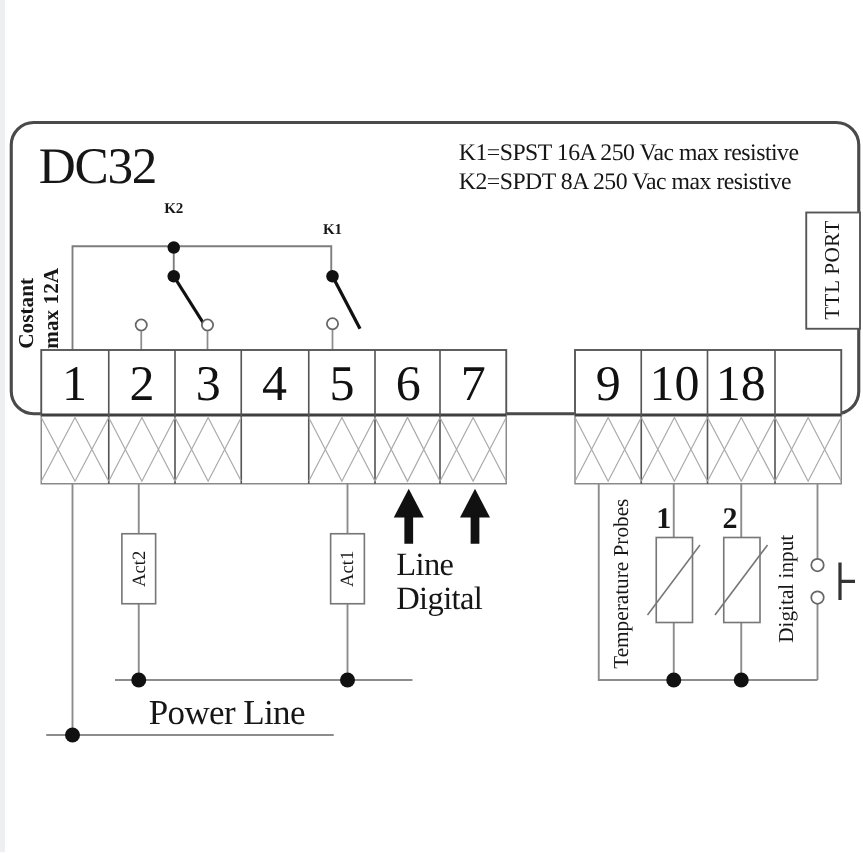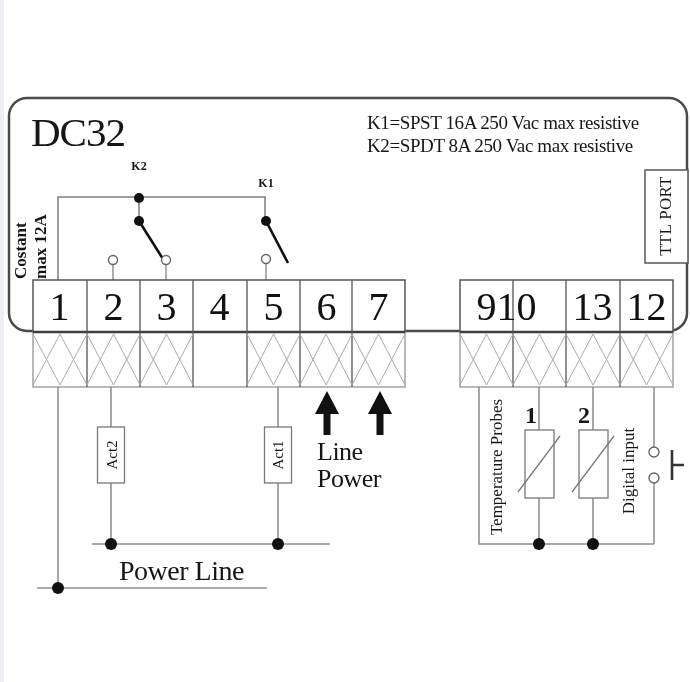--- a/index.html
+++ b/index.html
@@ -139,30 +139,29 @@
 
   <div class="tnum" style="left:33px;">1</div>
   <div class="tnum" style="left:87px;">2</div>
   <div class="tnum" style="left:140px;">3</div>
   <div class="tnum" style="left:193px;">4</div>
   <div class="tnum" style="left:247px;">5</div>
   <div class="tnum" style="left:300px;">6</div>
   <div class="tnum" style="left:352px;">7</div>
 
   <div class="tnum" style="left:460px;">9</div>
-  <div class="tnum" style="left:490px;">10</div>
-  <div class="tnum" style="left:566px;">13</div>
-  <div class="tnum" style="left:620px;">12</div>
+  <div class="tnum" style="left:513px;">10</div>
+  <div class="tnum" style="left:566px;">18</div>
 
   <div class="lbl rot act act2">Act2</div>
   <div class="lbl rot act act1">Act1</div>
 
   <div class="lbl psup">
     <div>Line</div>
-    <div>Power</div>
+    <div>Digital</div>
   </div>
 
   <div class="lbl pline">Power Line</div>
 
   <div class="lbl probe-num p1">1</div>
   <div class="lbl probe-num p2">2</div>
 
   <div class="lbl rot tprobes">Temperature Probes</div>
   <div class="lbl rot dinput">Digital input</div>
 </div>

